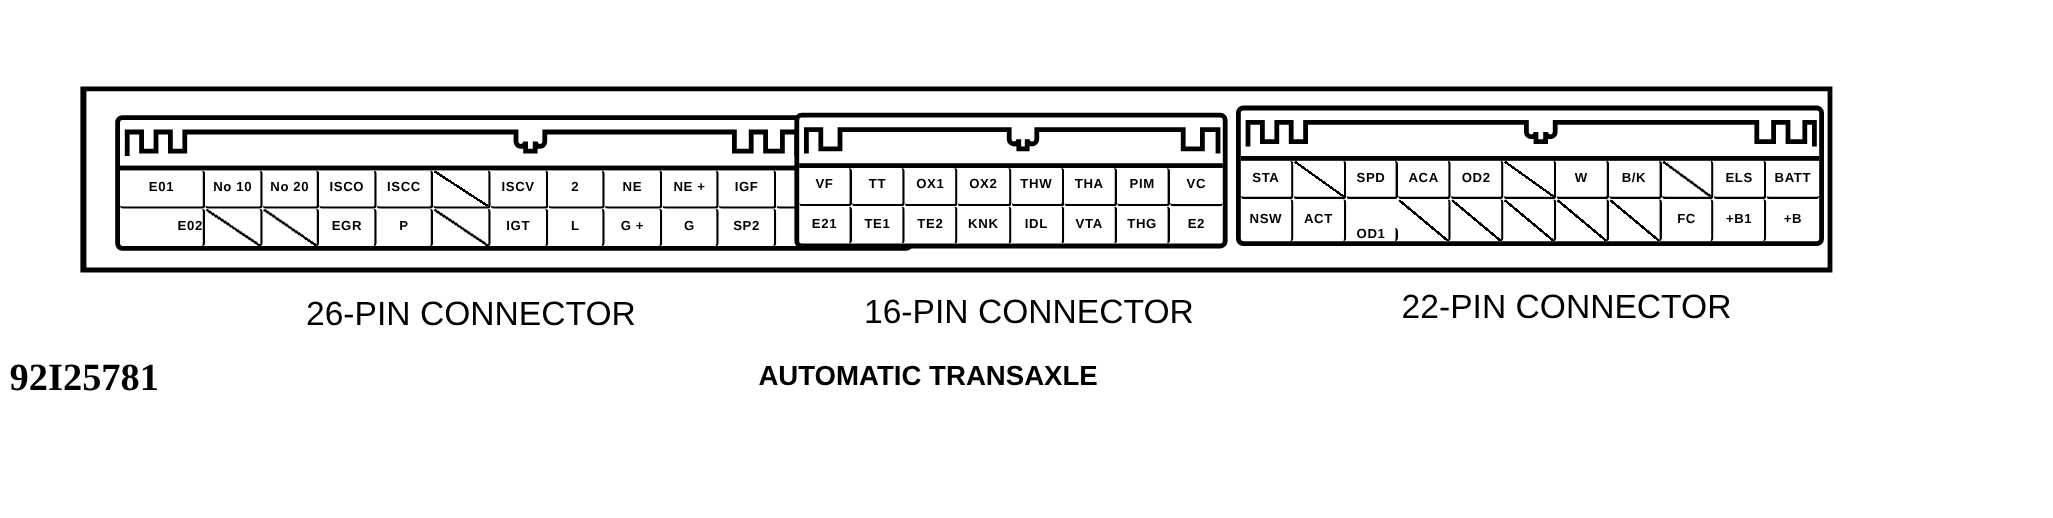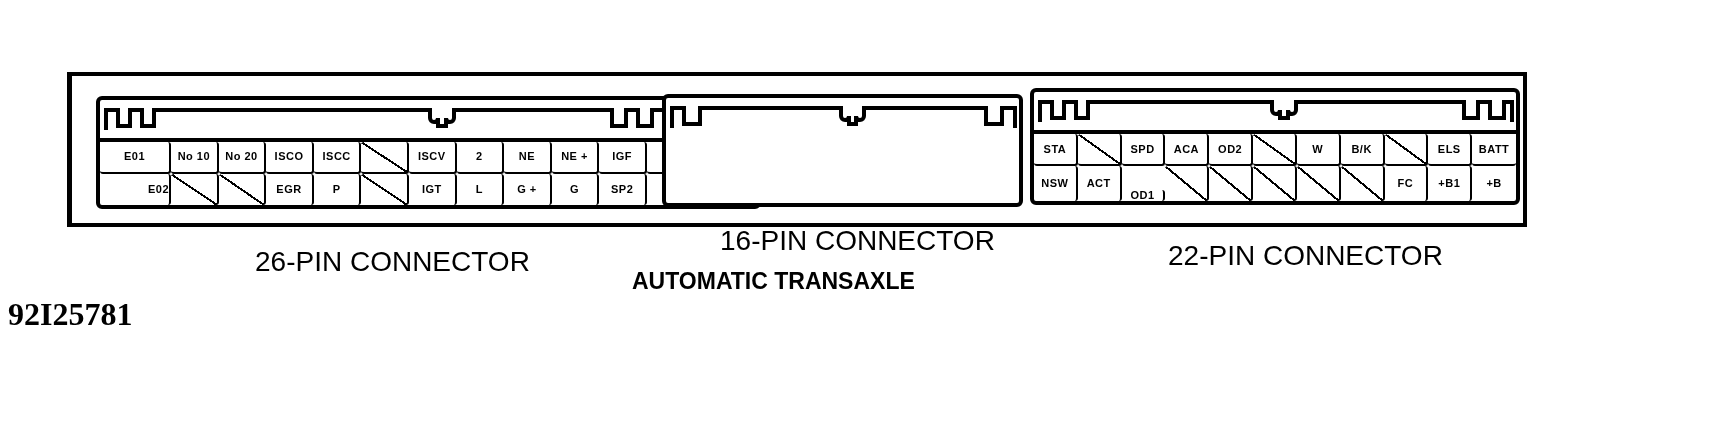--- a/index.html
+++ b/index.html
@@ -56,20 +56,38 @@
       <div class="cell last" style="border-bottom: none; padding-left: 48px;">E1</div>
     </div>
 </div>
 
 <div id="c1" class="conn" style="left:662px;top:94px;width:361px;height:113px;">
   <div class="top">
     <svg width="355" height="36">
         <path d="M6 30 V10 H18 V26 H34 V10 H175 V18 a4 4 0 0 0 8 0 V26 H190 V18 a4 4 0 0 0 8 0 V10 H320 V26 H336 V10 H349 V30" fill="none" stroke="#000" stroke-width="4"></path>
       </svg>
   </div>
+  <div class="grid" id="g1" style="top:38px;grid-template-columns:repeat(8,1fr);grid-template-rows:1fr 1fr;">
+      <div class="cell">VF</div>
+      <div class="cell">TT</div>
+      <div class="cell">OX1</div>
+      <div class="cell">OX2</div>
+      <div class="cell">THW</div>
+      <div class="cell">THA</div>
+      <div class="cell">PIM</div>
+      <div class="cell last">VC</div>
+      <div class="cell" style="border-bottom: none;">E21</div>
+      <div class="cell" style="border-bottom: none;">TE1</div>
+      <div class="cell" style="border-bottom: none;">TE2</div>
+      <div class="cell" style="border-bottom: none;">KNK</div>
+      <div class="cell" style="border-bottom: none;">IDL</div>
+      <div class="cell" style="border-bottom: none;">VTA</div>
+      <div class="cell" style="border-bottom: none;">THG</div>
+      <div class="cell last" style="border-bottom: none;">E2</div>
+    </div>
 </div>
 
 <div id="c2" class="conn" style="left:1030px;top:88px;width:490px;height:117px;">
   <div class="top">
     <svg width="484" height="36">
         <path d="M6 30 V10 H18 V26 H30 V10 H42 V26 H54 V10 H238 V18 a4 4 0 0 0 8 0 V26 H254 V18 a4 4 0 0 0 8 0 V10 H430 V26 H444 V10 H456 V26 H470 V10 H478 V30" fill="none" stroke="#000" stroke-width="4"></path>
       </svg>
   </div>
   <div class="grid" id="g2" style="top:38px;grid-template-columns:repeat(11,1fr);grid-template-rows:1fr 1fr;">
       <div class="cell">STA</div>
@@ -91,16 +109,16 @@
       <div class="cell blank" style="border-bottom: none;"></div>
       <div class="cell blank" style="border-bottom: none;"></div>
       <div class="cell blank" style="border-bottom: none;"></div>
       <div class="cell" style="border-bottom: none;">FC</div>
       <div class="cell" style="border-bottom: none;">+B1</div>
       <div class="cell last" style="border-bottom: none;">+B</div>
     </div>
 </div>
 
 <div class="label" style="left:255px;top:246px;">26-PIN CONNECTOR</div>
-<div class="label" style="left:720px;top:225px;">16-PIN CONNECTOR</div>
+<div class="label" style="left:720px;top:244px;">16-PIN CONNECTOR</div>
 <div class="label" style="left:1168px;top:240px;">22-PIN CONNECTOR</div>
-<div class="label bold" style="left:632px;top:268px;">AUTOMATIC TRANSAXLE</div>
+<div class="label bold" style="left:632px;top:300px;">AUTOMATIC TRANSAXLE</div>
 <div class="code">92I25781</div>
 
 </body></html>

